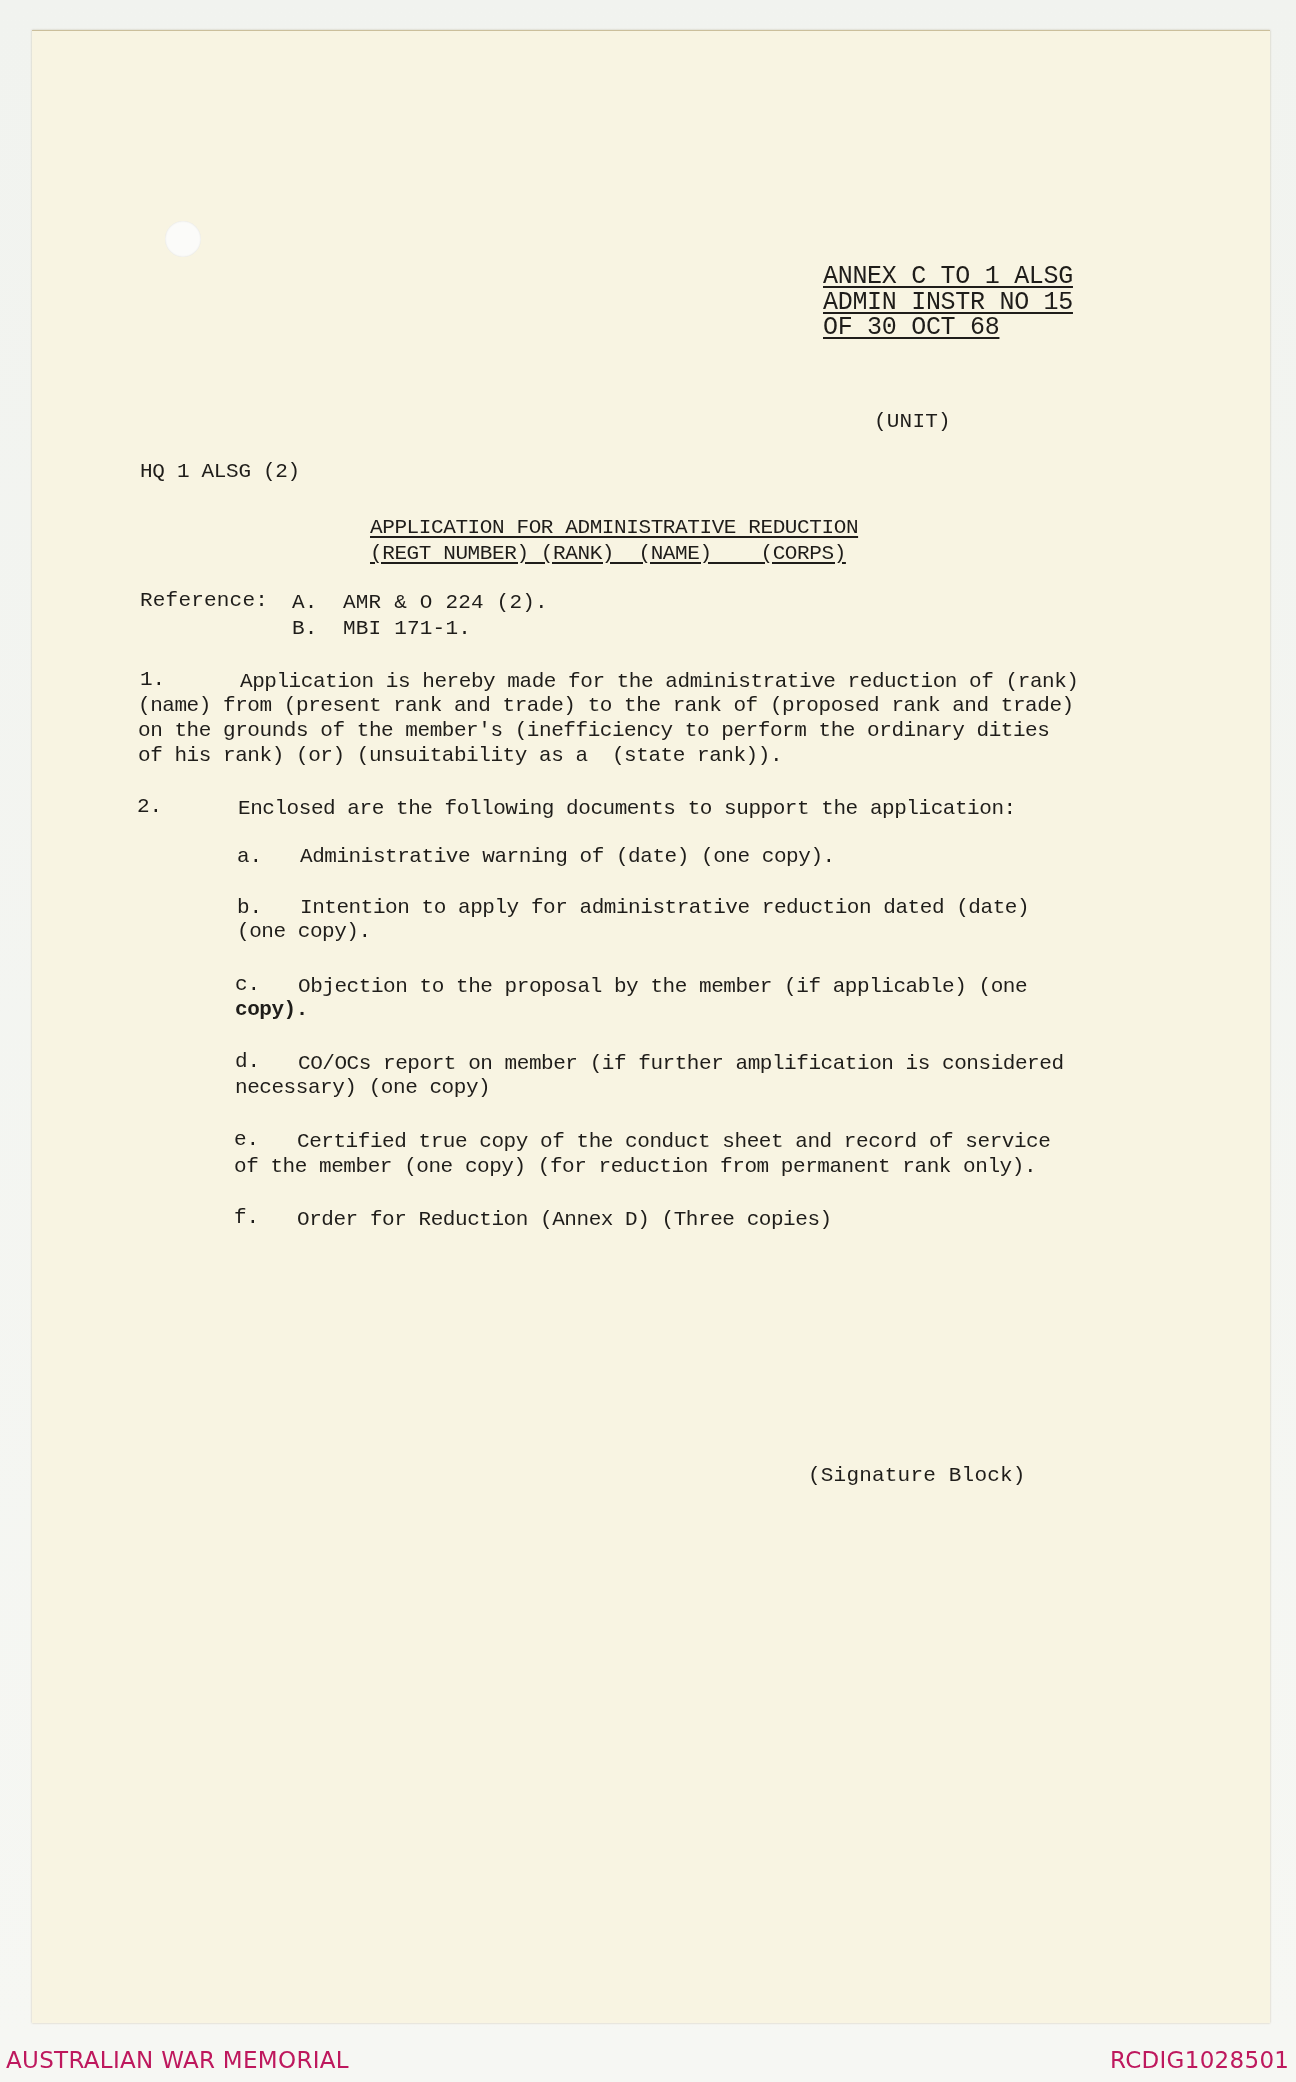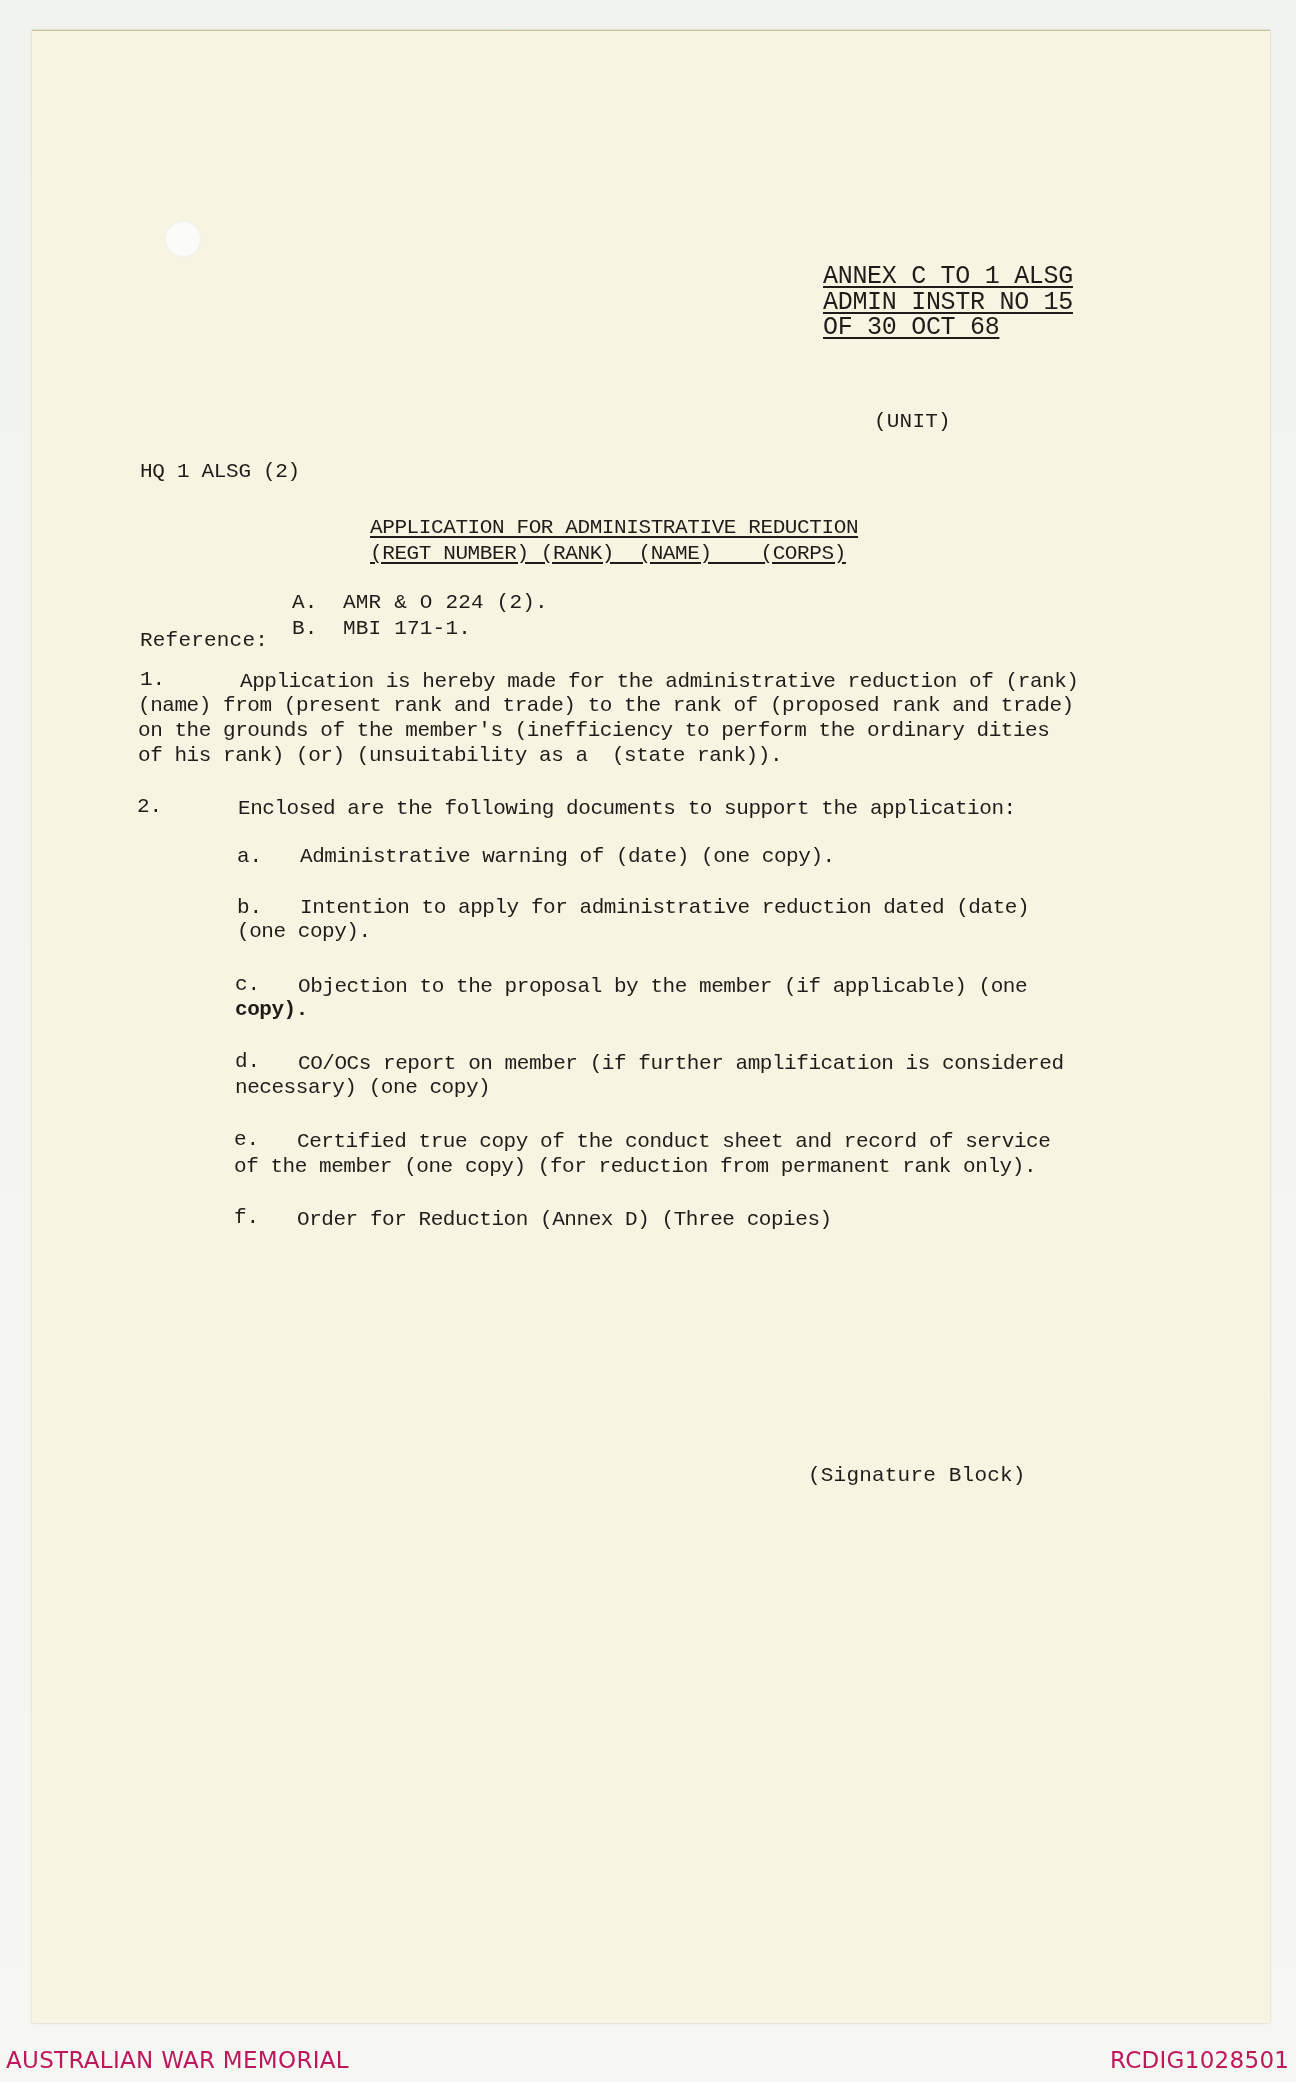--- a/index.html
+++ b/index.html
@@ -48,21 +48,21 @@
   <div class="t u annex" style="top:316px;">OF 30 OCT 68</div>
 </div>
 
 <div class="t" style="left:862px; top:410px;margin-left:12px;">(UNIT)</div>
 <div class="t" style="left:140px; top:460px; letter-spacing:-0.3px;">HQ 1 ALSG (2)</div>
 
 <div class="t u title" style="top:516px;">APPLICATION FOR ADMINISTRATIVE REDUCTION</div>
 <div class="t u title" style="top:542px;">(REGT NUMBER) (RANK)  (NAME)    (CORPS)</div>
 
 <div>
-  <div class="t" style="left:140px; top:589px;margin-top:40px;">Reference:</div>
+  <div class="t" style="left:140px; top:589px;">Reference:</div>
   <div class="t" style="left:292px; top:591px;">A.</div>
   <div class="t" style="left:343px; top:591px;">AMR &amp; O 224 (2).</div>
   <div class="t" style="left:292px; top:617px;">B.</div>
   <div class="t" style="left:343px; top:617px;">MBI 171-1.</div>
 </div>
 
 <div>
   <div class="para" style="left:140px; top:668px;">1.</div>
   <div class="para" style="left:240px; top:670px; letter-spacing:-0.45px;">Application is hereby made for the administrative reduction of (rank)</div>
   <div class="para" style="left:138px; top:694px; letter-spacing:-0.45px;">(name) from (present rank and trade) to the rank of (proposed rank and trade)</div>

